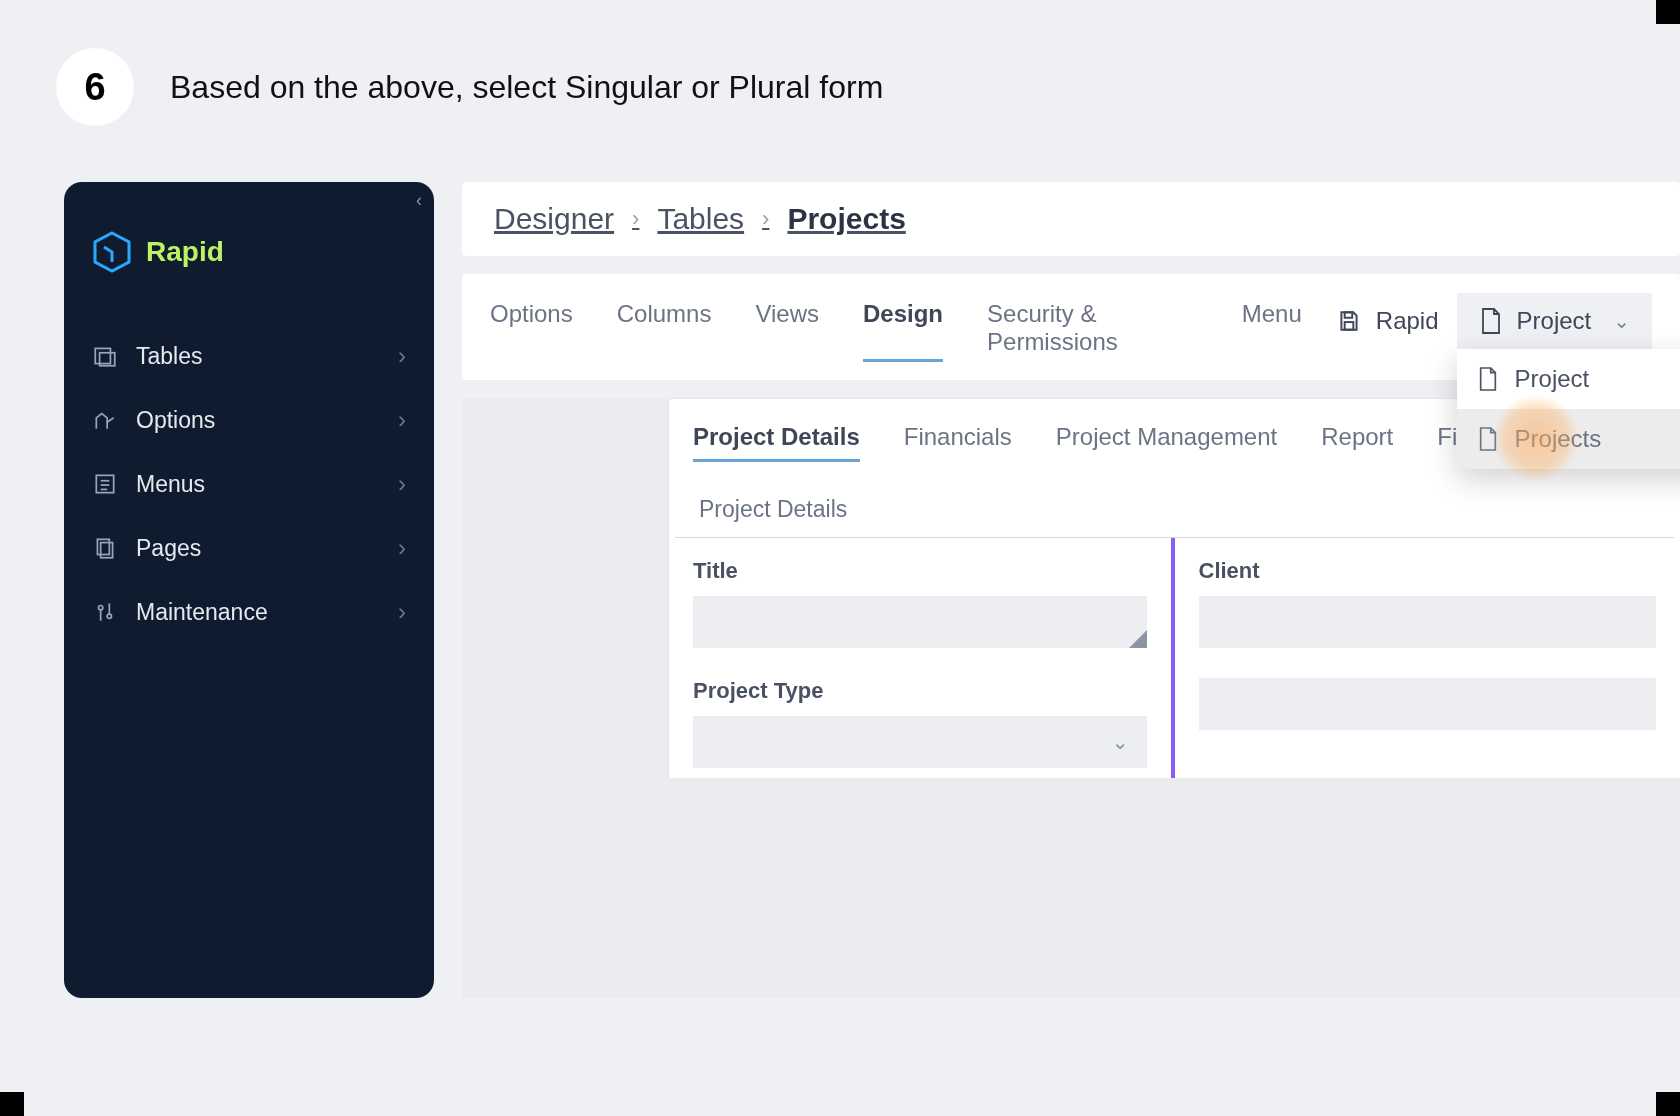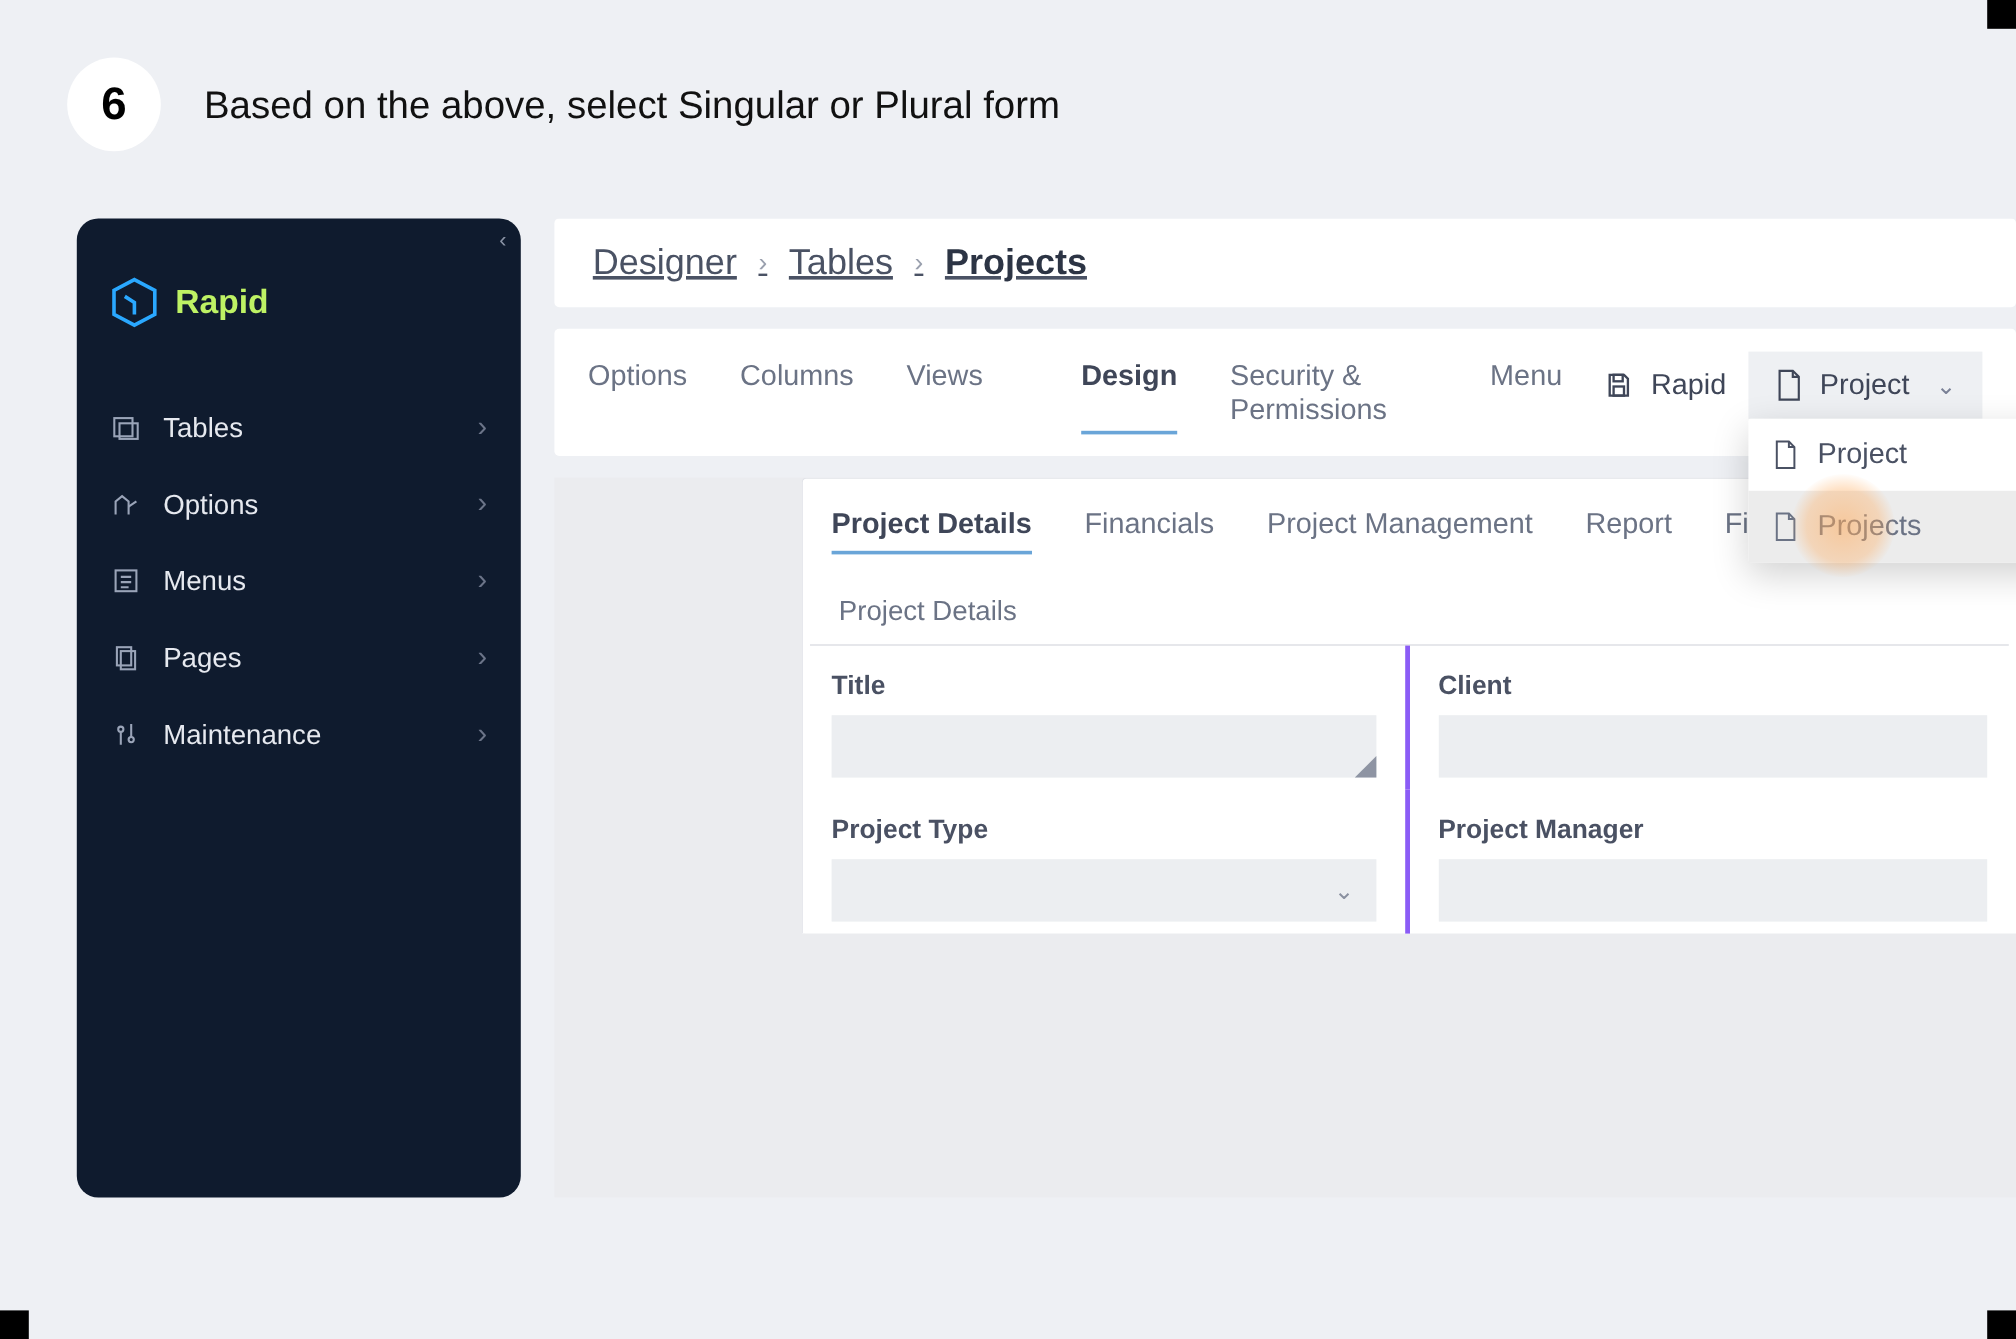--- a/index.html
+++ b/index.html
@@ -150,21 +150,20 @@
     gap: 44px;
     font-size: 24px;
     color: #6b7385;
     padding: 26px 8px 18px 8px;
   }
   .tab-btn { cursor: pointer; padding-bottom: 6px; }
   .tab-btn.active {
     color: #3f4658;
     font-weight: 700;
     border-bottom: 3px solid #6aa5d8;
-    margin-left: 38px;
   }
 
   .tabstrip-actions {
     display: flex;
     align-items: center;
     padding: 12px 8px 24px 8px;
     gap: 0;
     position: relative;
   }
   .save-btn {
@@ -481,21 +480,20 @@
               <div class="form-label">Client</div>
               <div class="form-input"></div>
             </div>
             <div class="form-cell">
               <div class="form-label">Project Type</div>
               <div class="form-select">
                 <span>⌄</span>
               </div>
             </div>
             <div class="form-cell">
-              <div class="form-label">Project Manager</div>
               <div class="form-input"></div>
             </div>
           </div>
         </div>
       </div>
 
     </div>
   </div>
 </div>
 

